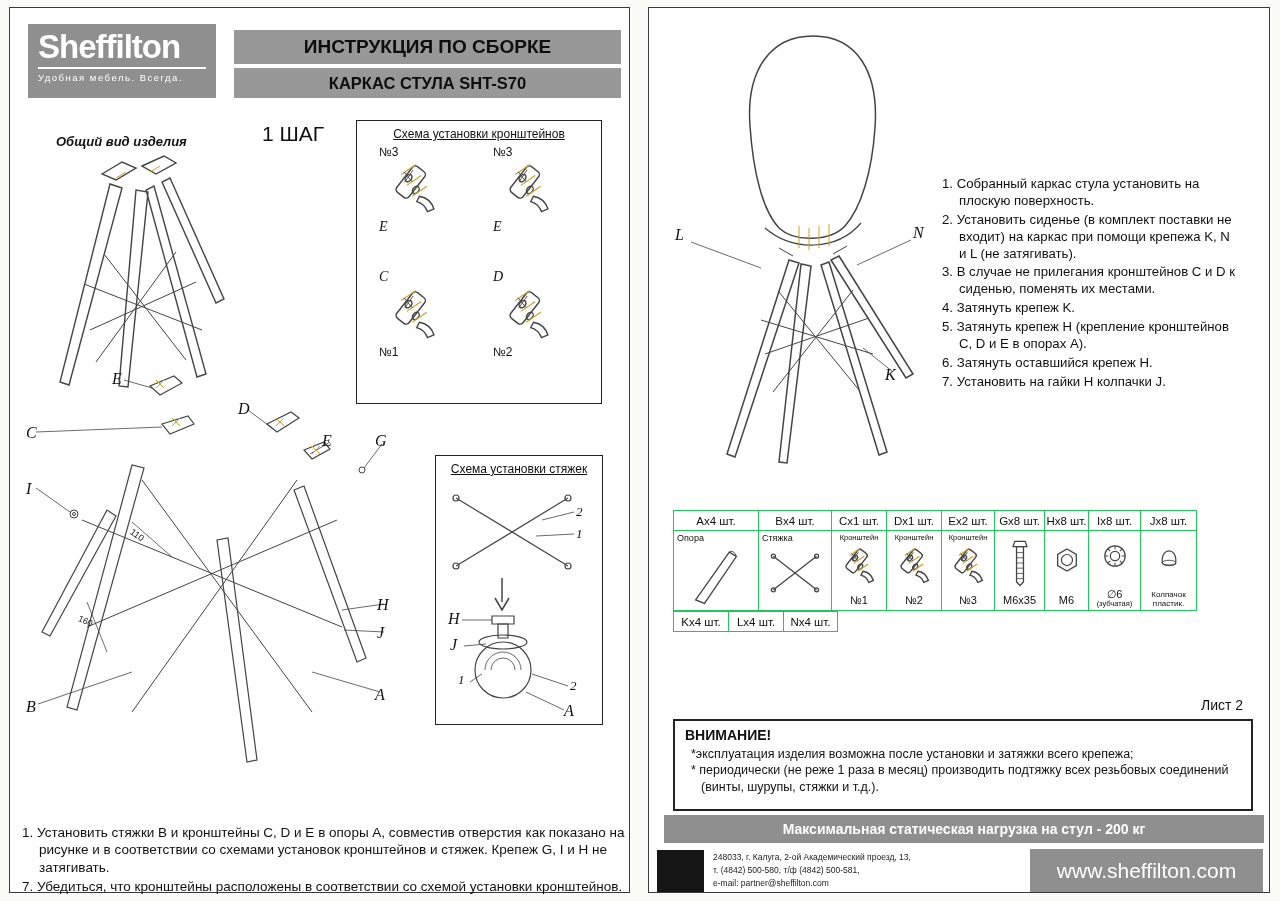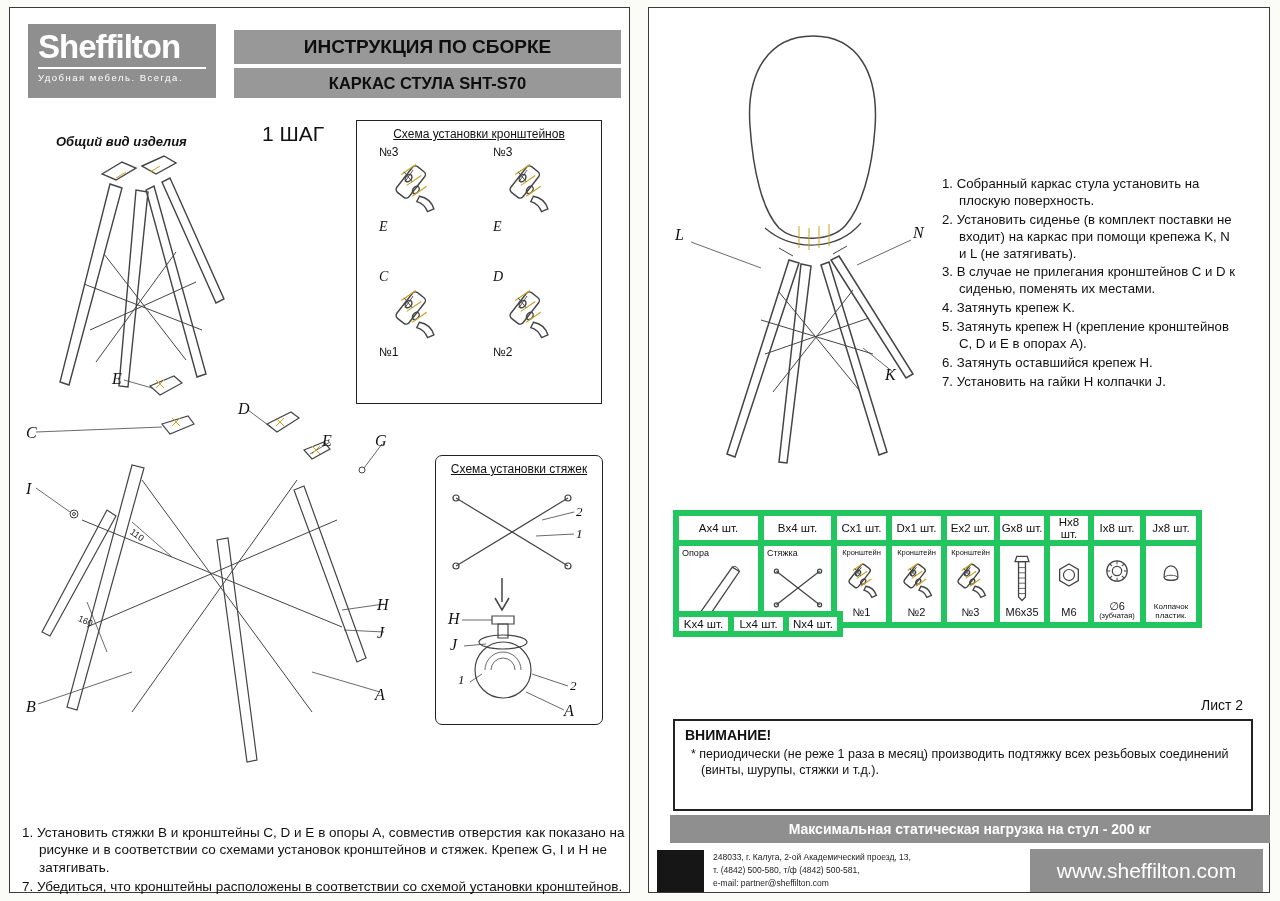--- a/index.html
+++ b/index.html
@@ -33,57 +33,57 @@
   .scheme-box { border:1px solid #222; background:#fff; }
   .scheme-title { text-align:center; font-size:12px; text-decoration:underline; padding-top:6px; }
   .bracket-box { left:346px; top:112px; width:246px; height:284px; }
   .bracket-grid { display:grid; grid-template-columns:1fr 1fr; grid-template-rows:1fr 1fr; height:calc(100% - 26px); padding:2px 8px 6px; }
   .bs-cell { position:relative; padding:2px 0 0 14px; }
   .bs-top { display:block; font-size:12px; }
   .bs-bot { display:block; font-size:12px; margin-top:1px; }
   .bs-bot--letter { font-family:"Liberation Serif",serif; font-style:italic; font-size:14px; }
   .bs-art { display:block; margin:1px 0 0 6px; }
 
-  .tie-box { left:425px; top:447px; width:168px; height:270px;border-radius:7px; }
+  .tie-box { left:425px; top:447px; width:168px; height:270px; }
 
   .pl { position:absolute; font-family:"Liberation Serif",serif; font-style:italic; font-size:16px; color:#111; }
   .pl--sm { font-size:13px; }
   .dim { position:absolute; font-size:9px; color:#222; }
 
   
   .instr p { font-size:13.5px; line-height:1.28; padding-left:17px; text-indent:-17px; margin-bottom:2px; }
   .instr--left { left:12px; top:816px; width:604px; }
   .instr--right { left:293px; top:168px; width:298px; }
   .instr--right p { font-size:13.2px; }
 
   
   table.pt, table.pt2 { border-collapse:collapse; table-layout:fixed; position:absolute; background:#fff; }
   table.pt { left:24px; top:502px; }
   table.pt2 { left:24px; top:603px; }
-  .pt td, .pt2 td { border:6px solid #22c55e; position:relative; vertical-align:top; padding:0; overflow:hidden;margin-top:12px; }
+  .pt td, .pt2 td { border:1px solid #22c55e; position:relative; vertical-align:top; padding:0; overflow:hidden;margin-top:12px; }
   .pt-headrow td, .pt2-headrow td { height:20px; text-align:center; vertical-align:middle; font-size:11.5px; }
   .pt-bodyrow td { height:80px; }
   .pt2-bodyrow td { height:70px; }
   .pt-name { position:absolute; top:2px; left:3px; font-size:9px; }
   .pt-name--c { position:static; display:block; text-align:center; font-size:7.5px; margin-top:2px; }
   .pt-art { display:block; margin:3px auto 0; }
   .pt-bottom { position:absolute; left:0; right:0; bottom:2px; text-align:center; line-height:1.1; }
   .pt-note { font-size:11px; }
   .pt-sub  { font-size:7.5px; }
   .pt-note-sm { font-size:8px; line-height:1.15; padding:0 1px; }
 
   .sheet-label { left:552px; top:689px; font-size:14px; }
 
   
   .attention { left:24px; top:711px; width:580px; height:92px; border:2px solid #222; padding:6px 10px; }
   .attention-title { font-size:14px; font-weight:bold; margin-bottom:3px; }
   .attention p { font-size:12.5px; line-height:1.3; padding-left:16px; text-indent:-10px; }
 
   .maxload { left:15px; top:807px; width:600px; height:28px; background:#8f8f8f; color:#fff;
-             font-weight:bold; font-size:14px; text-align:center; line-height:28px;margin-left:6px; }
+             font-weight:bold; font-size:14px; text-align:center; line-height:28px; }
 
   .footer { left:0; top:840px; width:620px; height:44px; }
   .footer-blackbox { position:absolute; left:8px; top:2px; width:47px; height:42px; background:#161616; }
   .footer-address { position:absolute; left:64px; top:3px; font-size:8.5px; line-height:1.55; color:#222; }
   .footer-web { position:absolute; left:381px; top:1px; width:233px; height:43px; background:#8f8f8f;
                 color:#fff; font-size:21px; text-align:center; line-height:43px; }
   line, path, rect, circle, ellipse, polygon { vector-effect:non-scaling-stroke; }
 </style>
 </head>
 <body>
@@ -446,20 +446,21 @@
       <td>Lx4 шт.</td>
       <td>Nx4 шт.</td>
     </tr>
   </tbody>
     </table>
 
   <div class="abs sheet-label">Лист 2</div>
 
   <div class="abs attention">
     <div class="attention-title">ВНИМАНИЕ!</div>
+    <p>*эксплуатация изделия возможна после установки и затяжки всего крепежа;</p>
     <p>* периодически (не реже 1 раза в месяц) производить подтяжку всех резьбовых соединений (винты, шурупы, стяжки и т.д.).</p>
   </div>
 
   <div class="abs maxload">Максимальная статическая нагрузка на стул - 200 кг</div>
 
   <div class="abs footer">
     <div class="footer-blackbox"></div>
     <div class="footer-address">
       <div>248033, г. Калуга, 2-ой Академический проезд, 13,</div>
       <div>т. (4842) 500-580, т/ф (4842) 500-581,</div>

